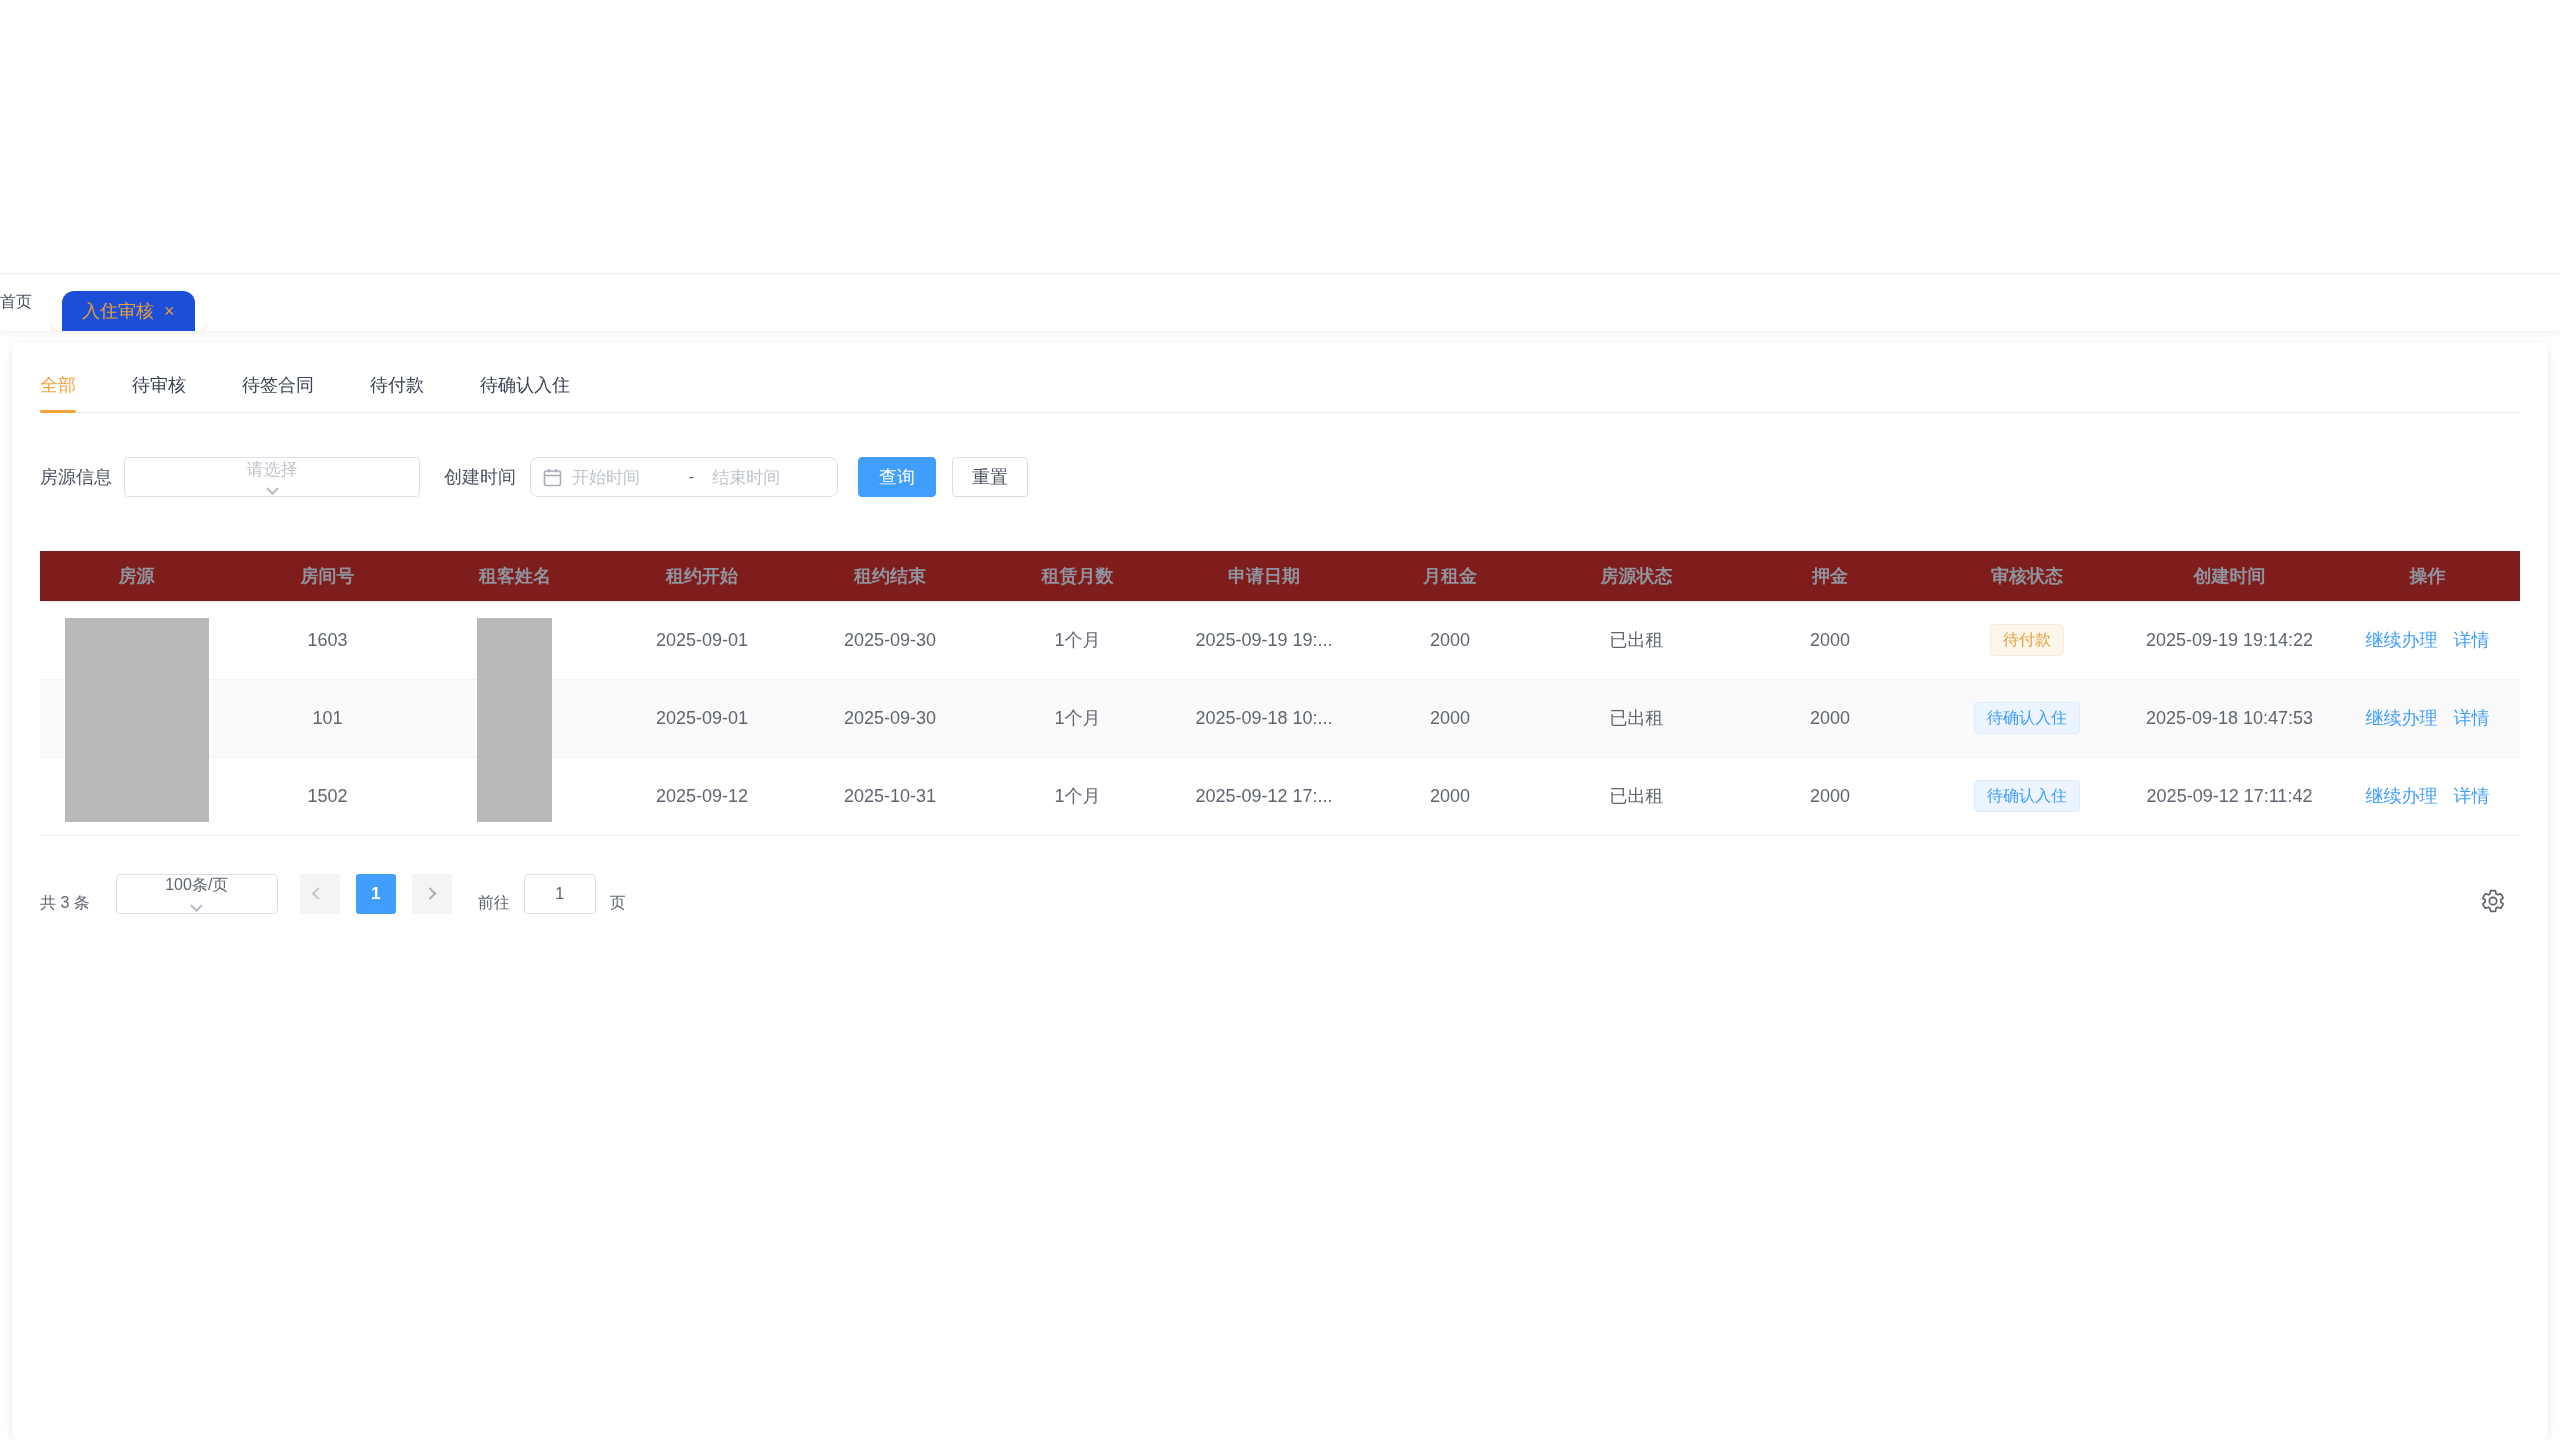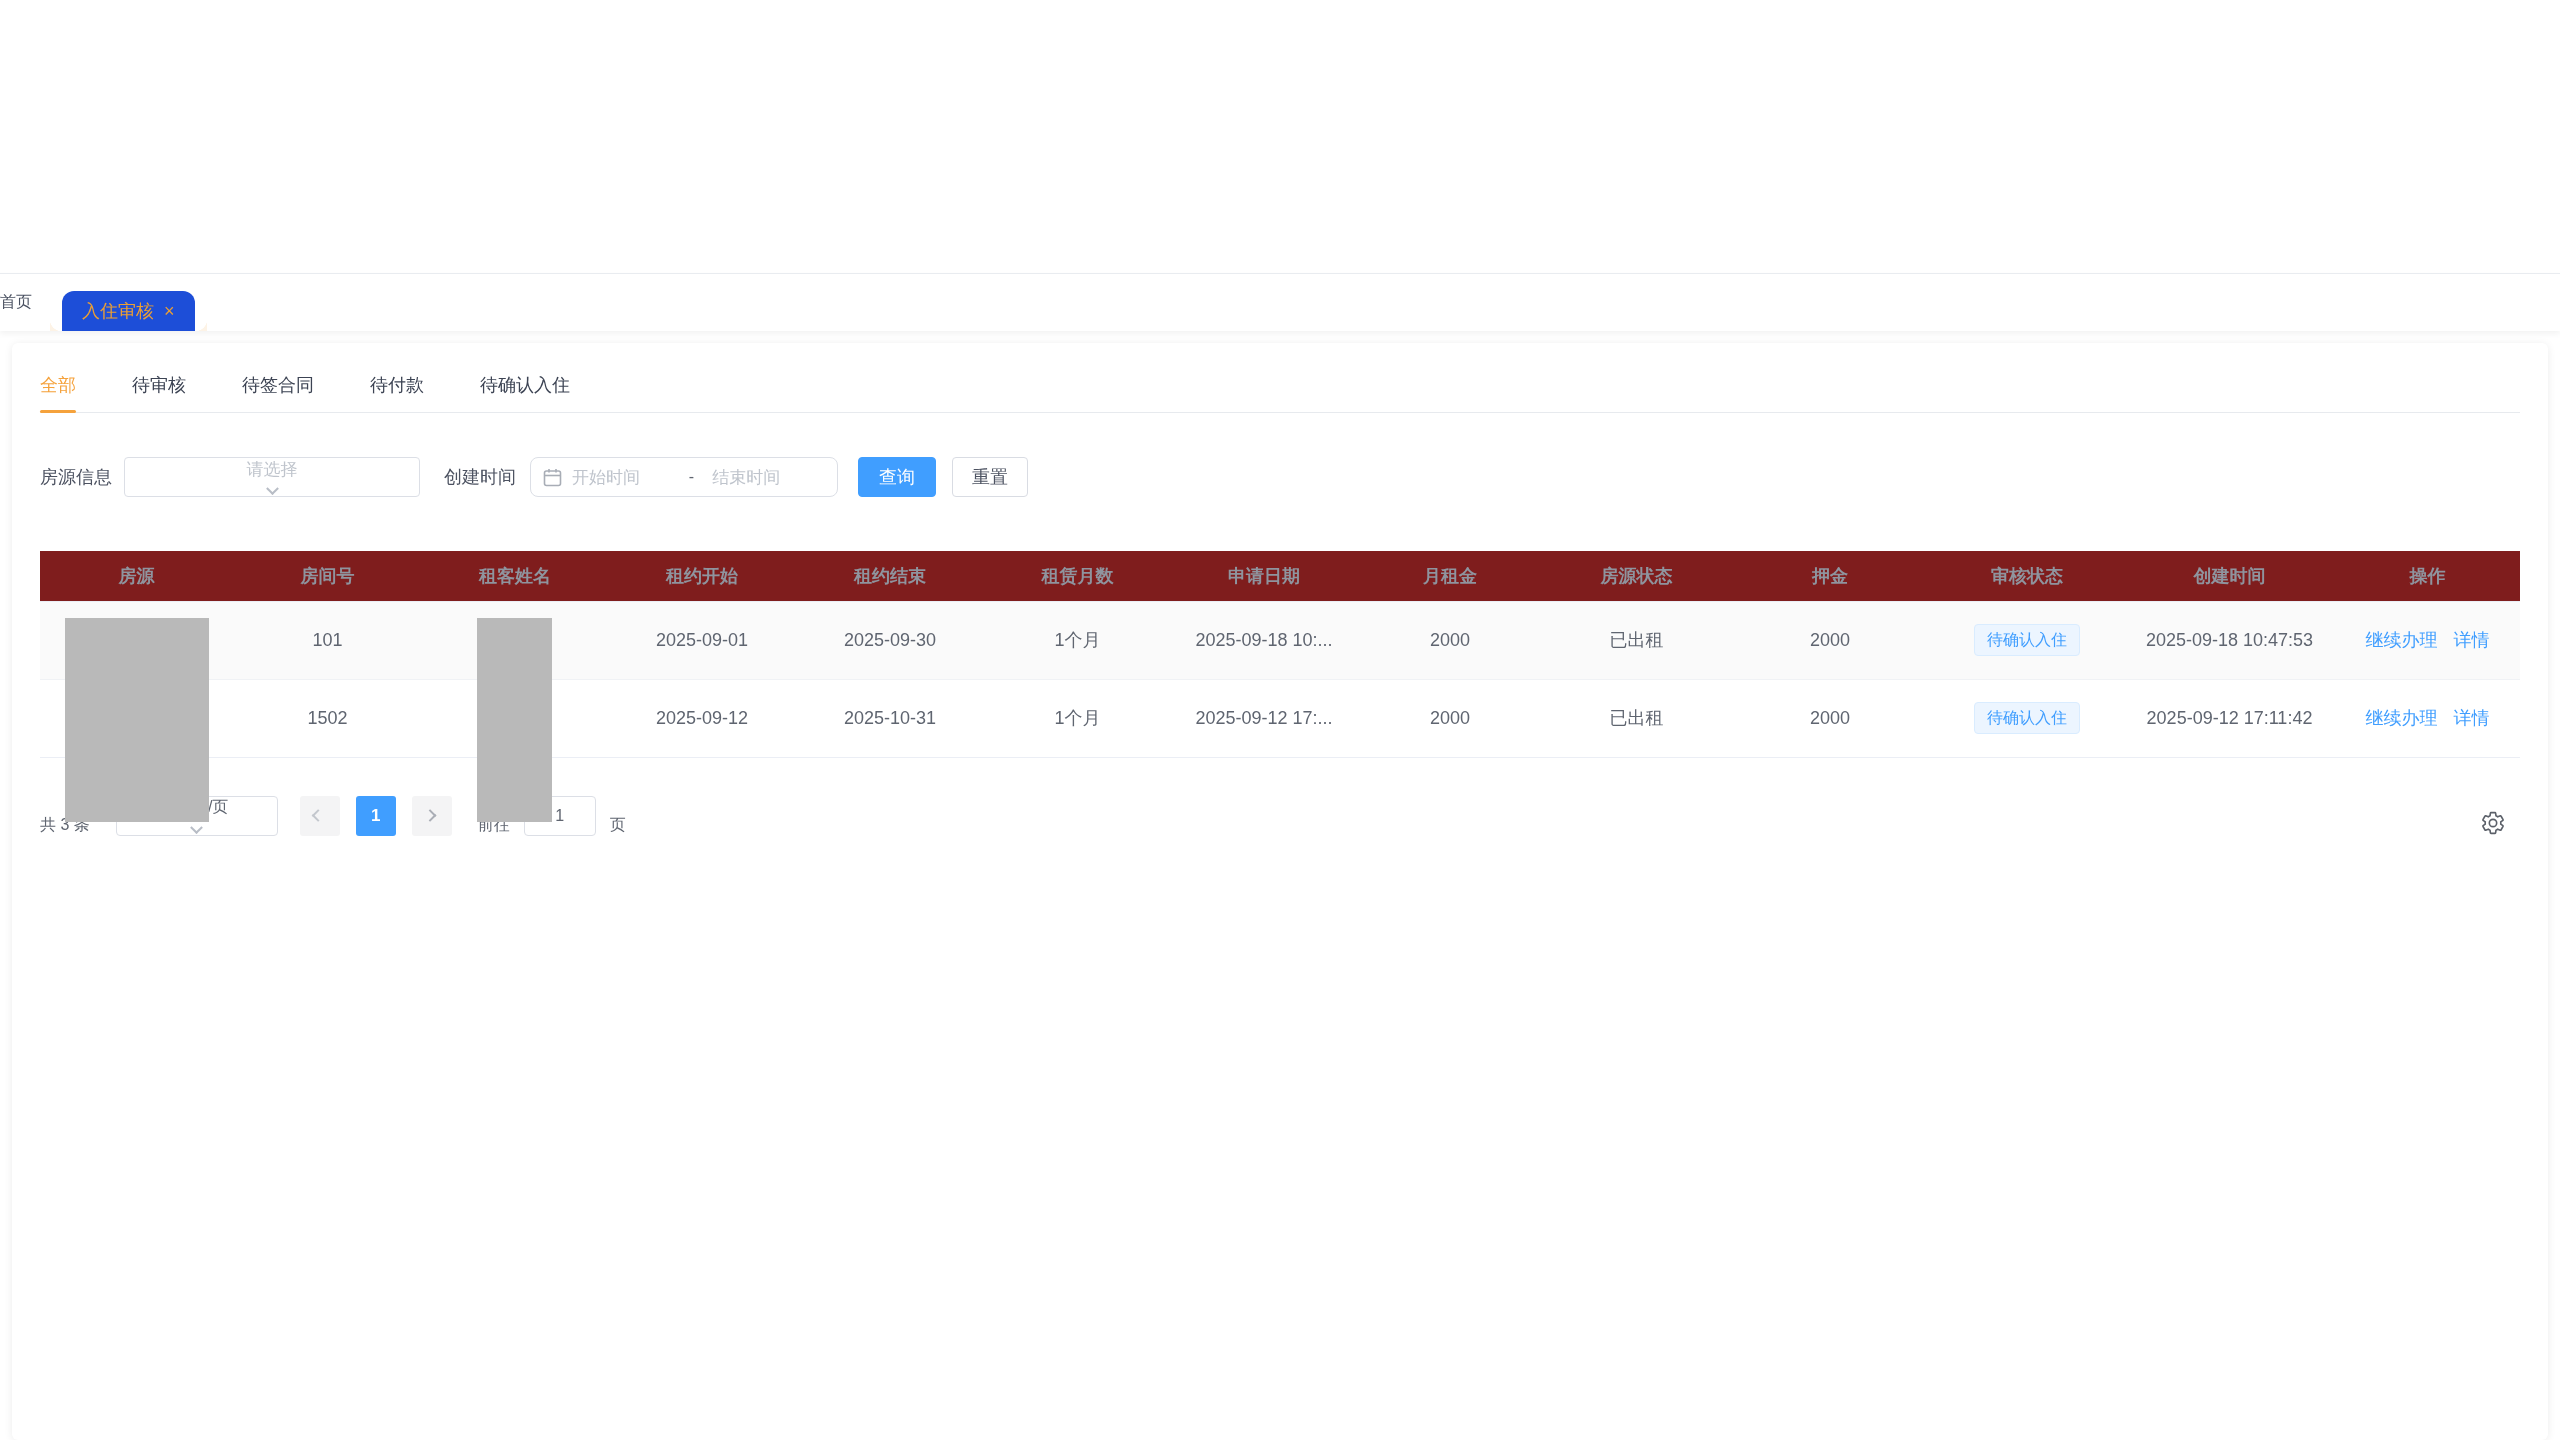--- a/index.html
+++ b/index.html
@@ -183,20 +183,35 @@
               <th>申请日期</th>
               <th>月租金</th>
               <th>房源状态</th>
               <th>押金</th>
               <th>审核状态</th>
               <th>创建时间</th>
               <th>操作</th>
             </tr>
           </thead>
         <tbody>
+            <tr>
+              <td></td>
+              <td>1603</td>
+              <td></td>
+              <td>2025-09-01</td>
+              <td>2025-09-30</td>
+              <td>1个月</td>
+              <td>2025-09-19 19:...</td>
+              <td>2000</td>
+              <td>已出租</td>
+              <td>2000</td>
+              <td><span class="badge warning">待付款</span></td>
+              <td>2025-09-19 19:14:22</td>
+              <td><a class="link">继续办理</a><a class="link">详情</a></td>
+            </tr>
             <tr class="striped">
               <td></td>
               <td>101</td>
               <td></td>
               <td>2025-09-01</td>
               <td>2025-09-30</td>
               <td>1个月</td>
               <td>2025-09-18 10:...</td>
               <td>2000</td>
               <td>已出租</td>

